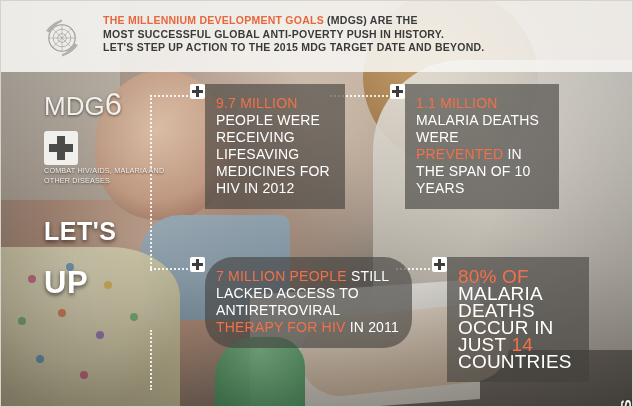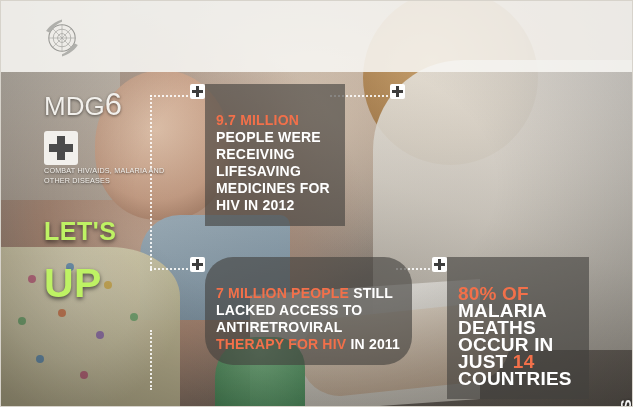--- a/index.html
+++ b/index.html
@@ -110,31 +110,31 @@
   .mdg-icon:after{
     content:"";position:absolute;left:5px;top:13px;width:24px;height:8px;background:#4b4b4b;
   }
   .mdg-sub{
     margin-top:1px;font-size:7.2px;font-weight:normal;line-height:9.5px;
     letter-spacing:.2px;text-transform:uppercase;
     text-shadow:0 1px 2px rgba(0,0,0,.6);
   }
 
   .stepup{
-    position:absolute;left:44px;top:218px;color:#bef264;
+    position:absolute;left:44px;top:218px;color:#ffffff;
     font-size:25px;font-weight:bold;line-height:26px;letter-spacing:.5px;
     text-transform:uppercase;text-shadow:0 2px 4px rgba(0,0,0,.6);
   }
-  .stepup .big{font-size:41px;}
+  .stepup .big{font-size:31px;}
 
   
   .card{
     position:absolute;background:rgba(66,64,61,.62);
-    padding:28px 11px 12px 11px;color:#ffffff;
-    font-weight:bold;line-height:17px;letter-spacing:.2px;text-transform:uppercase;
+    padding:11px 11px 12px 11px;color:#ffffff;
+    font-weight:normal;line-height:17px;letter-spacing:.2px;text-transform:uppercase;
   }
   .card .hl{color:#f2704a;}
   .card.c1{left:205px;top:84px;width:118px;font-size:14px;}
   .card.c2{left:405px;top:84px;width:132px;font-size:14px;}
   .card.c3{left:205px;top:257px;width:185px;font-size:14px;border-radius:28px;}
   .card.c4{left:447px;top:257px;width:120px;font-size:19px;}
 
   
   .plus{
     position:absolute;width:15px;height:15px;background:#fff;border-radius:2px;
@@ -213,20 +213,25 @@
       <circle cx="50" cy="50" r="30" fill="none" stroke="#9a9a96" stroke-width="2.5"></circle>
       <circle cx="50" cy="50" r="20" fill="none" stroke="#9a9a96" stroke-width="1.5"></circle>
       <circle cx="50" cy="50" r="10" fill="none" stroke="#9a9a96" stroke-width="1.5"></circle>
       <line x1="20" y1="50" x2="80" y2="50" stroke="#9a9a96" stroke-width="1.2"></line>
       <line x1="50" y1="20" x2="50" y2="80" stroke="#9a9a96" stroke-width="1.2"></line>
       <line x1="29" y1="29" x2="71" y2="71" stroke="#9a9a96" stroke-width="1.2"></line>
       <line x1="71" y1="29" x2="29" y2="71" stroke="#9a9a96" stroke-width="1.2"></line>
       <path d="M50 8 C24 16 14 34 14 34 L22 38 C22 38 32 20 50 13 Z" fill="#b0b0ac"></path>
       <path d="M50 92 C76 84 86 66 86 66 L78 62 C78 62 68 80 50 87 Z" fill="#b0b0ac"></path>
     </svg>
+    <div class="headline">
+      <span class="orange">The Millennium Development Goals</span><span> (MDGs) are the</span><br>
+      <span>most successful global anti-poverty push in history.</span><br>
+      <span>Let's step up action to the 2015 MDG target date and beyond.</span>
+    </div>
   </div>
 
   <div class="mdg">
     <div class="mdg-title">
       <span>MDG</span><span class="num">6</span>
     </div>
     <div class="mdg-icon"></div>
     <div class="mdg-sub">Combat HIV/AIDS, malaria and other diseases</div>
   </div>
 
@@ -239,20 +244,24 @@
   <div class="plus p1"></div>
   <div class="plus p2"></div>
   <div class="plus p3"></div>
   <div class="plus p4"></div>
 
   <div class="card c1">
     <span class="hl">9.7 million</span>
     <span>people were receiving lifesaving medicines for HIV in 2012</span>
   </div>
 
+  <div class="card c2">
+    <span class="hl">1.1 million</span>
+    <span>malaria deaths were </span><span class="hl">prevented</span><span> in the span of 10 years</span>
+  </div>
 
   <div class="card c3">
     <span class="hl">7 million people</span>
     <span>still lacked access to antiretroviral </span><span class="hl">therapy for HIV</span><span> in 2011</span>
   </div>
 
   <div class="card c4">
     <span class="hl">80% of</span>
     <span>malaria deaths occur in just </span><span class="hl">14</span><span> countries</span>
   </div>

